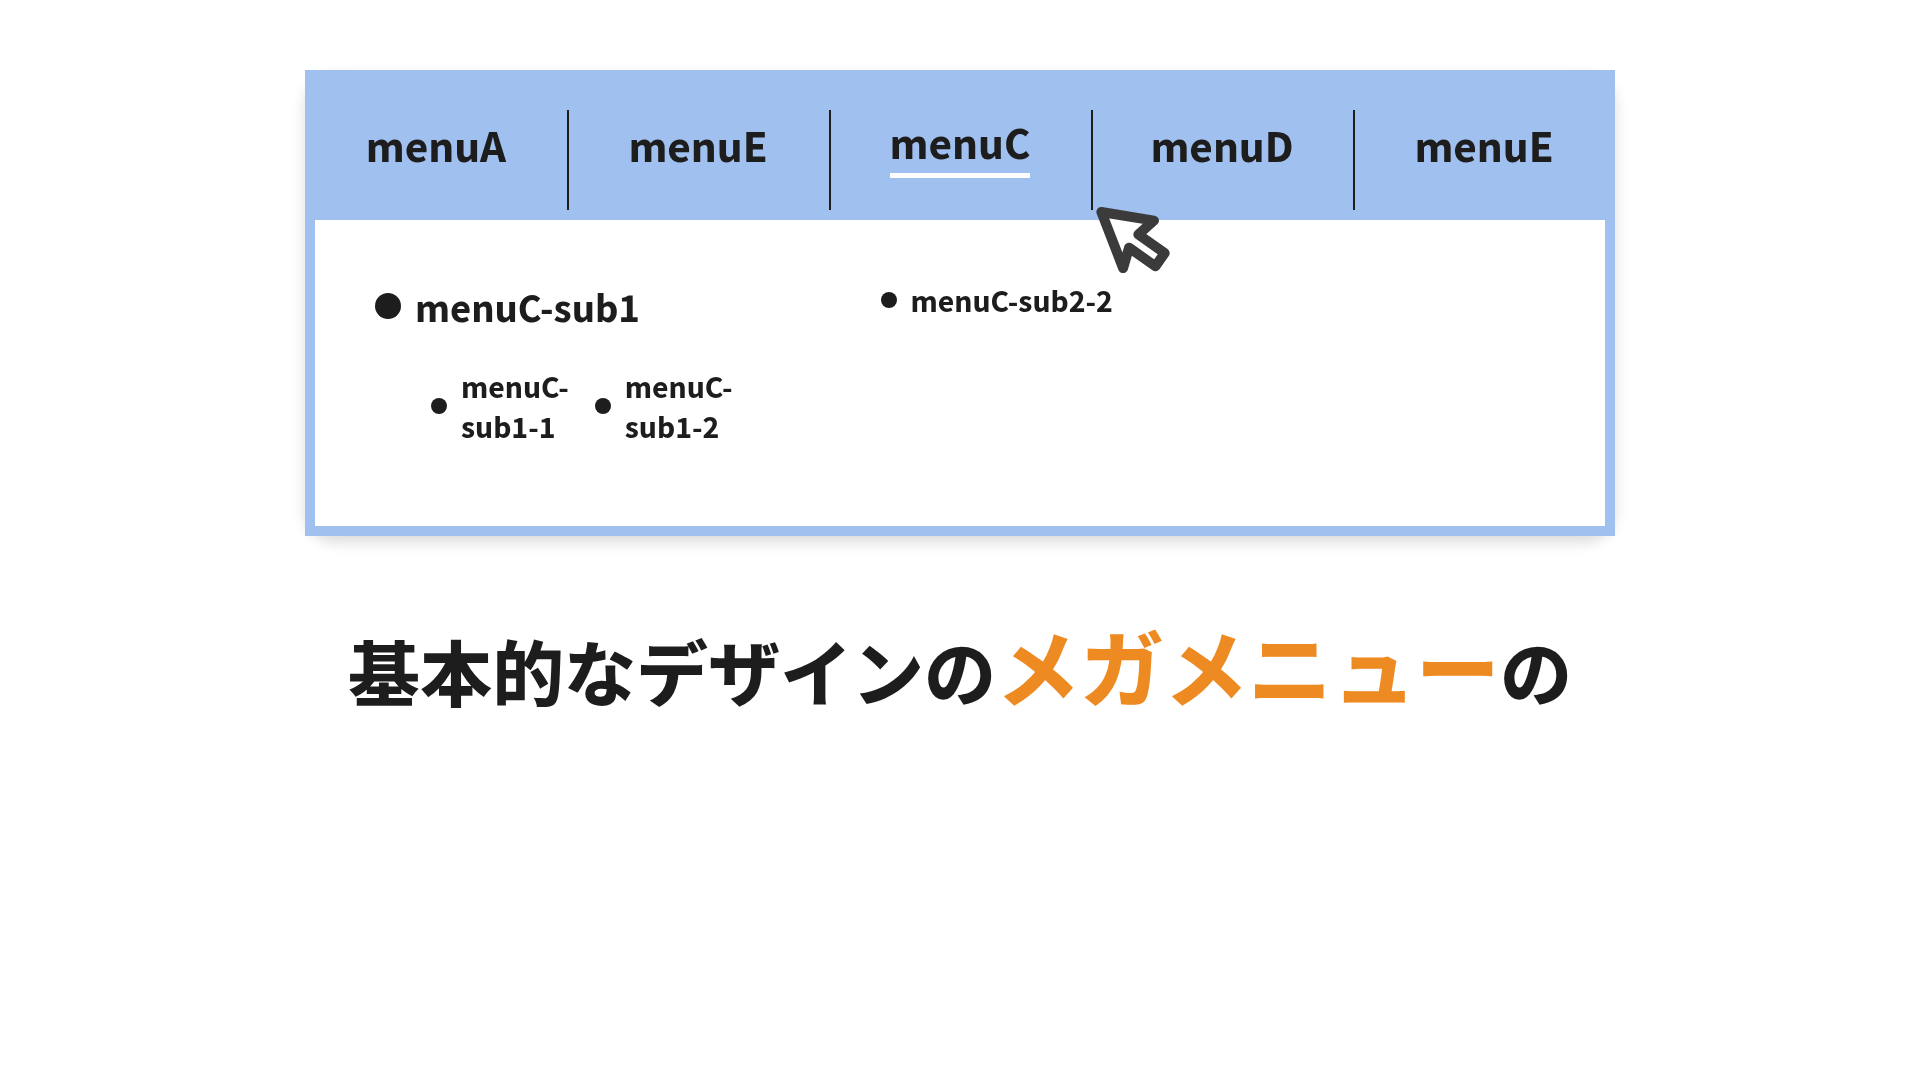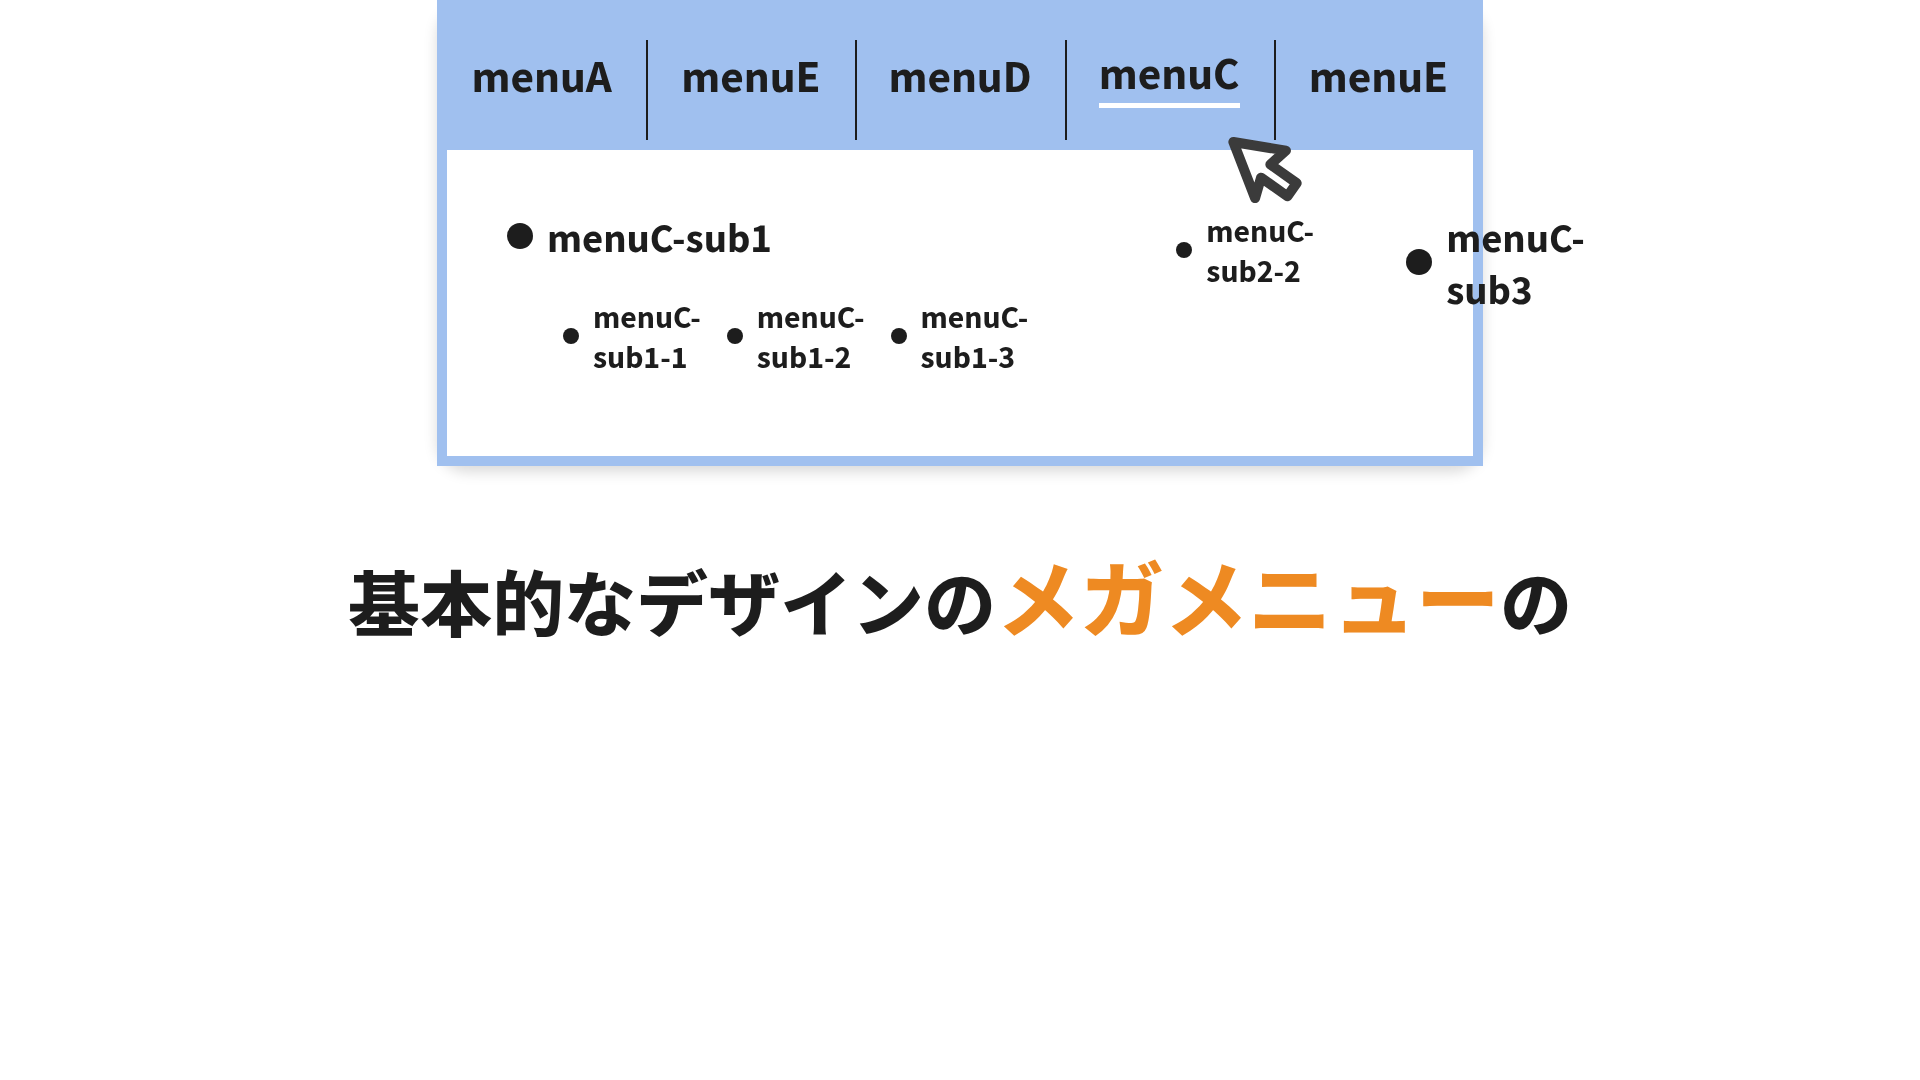--- a/index.html
+++ b/index.html
@@ -9,21 +9,22 @@
     font-family: "Hiragino Kaku Gothic ProN", "Noto Sans JP", "Yu Gothic",
                  "Meiryo", sans-serif;
     -webkit-font-smoothing: antialiased;
     display: flex;
     flex-direction: column;
     align-items: center;
   }
 
   
   .menu-wrap {
-    width: 1046px;
+    margin-top: 70px;
+    width: 1310px;
     box-shadow: 0 6px 14px rgba(0,0,0,.15);
     border-radius: 30px;
   }
 
   .nav {
     display: flex;
     background: #a0c0ef;
     height: 150px;
     position: relative;
   }
@@ -129,25 +130,25 @@
 
 <div class="menu-wrap">
 
   <nav class="nav">
     <div class="nav-item">
       <span class="nav-label">menuA</span>
     </div>
     <div class="nav-item">
       <span class="nav-label">menuE</span>
     </div>
+    <div class="nav-item active">
+      <span class="nav-label">menuC</span>
+    </div>
     <div class="nav-item">
       <span class="nav-label">menuD</span>
-    </div>
-    <div class="nav-item active">
-      <span class="nav-label">menuC</span>
     </div>
     <div class="nav-item">
       <span class="nav-label">menuE</span>
     </div>
 
     <span class="cursor-hand">
       <svg width="120" height="120" viewBox="0 0 120 120">
         <g transform="rotate(-25 60 60)">
           <path d="M48 18 L92 48 L72 54 L88 82 L74 90 L58 62 L44 78 Z" fill="#ffffff" stroke="#3b3b3b" stroke-width="10" stroke-linejoin="round" stroke-linecap="round"></path>
         </g>
@@ -164,41 +165,33 @@
       </div>
       <ul class="sub-list">
         <li class="sub-item">
           <span class="dot-sm"></span>
           <span class="sub-label">menuC-sub1-1</span>
         </li>
         <li class="sub-item">
           <span class="dot-sm"></span>
           <span class="sub-label">menuC-sub1-2</span>
         </li>
-        <li class="sub-item">
-          <span class="dot-sm"></span>
-          <span class="sub-label">menuC-sub1-3</span>
-        </li>
       </ul>
     </div>
 
     <div class="col">
       <ul class="sub-list">
         <li class="sub-item">
           <span class="dot-sm"></span>
           <span class="sub-label">menuC-sub2-2</span>
         </li>
       </ul>
     </div>
 
     <div class="col">
-      <div class="col-head">
-        <span class="dot-lg"></span>
-        <span class="col-title">menuC-sub3</span>
-      </div>
     </div>
   </div>
 </div>
 
 <div class="caption">
   <div>
     <span class="cap-s">基本的なデザインの</span><span class="cap-l">メガメニュー</span><span class="cap-s">の</span>
   </div>
 </div>
 

